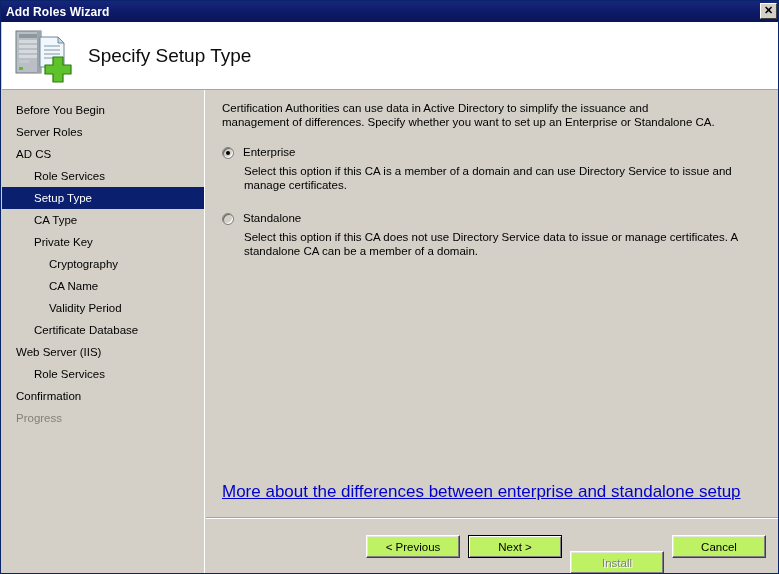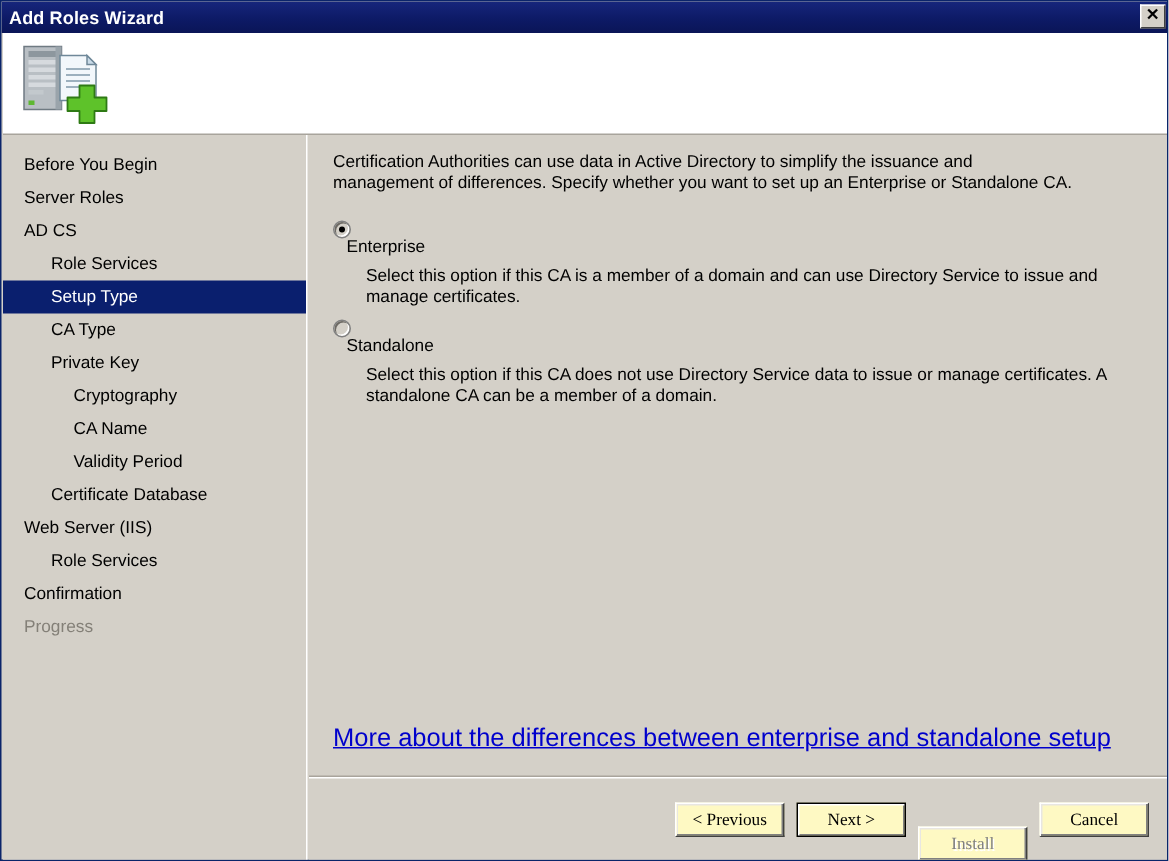--- a/index.html
+++ b/index.html
@@ -162,21 +162,20 @@
     width: 520px;
   }
   #option-enterprise { top: 56px; }
   #option-standalone { top: 122px; }
 
   .radio-row {
     position: relative;
     display: flex;
     align-items: flex-start;
     cursor: default;
-    flex-direction: column;
   }
   .radio-mark {
     width: 12px;
     height: 12px;
     border-radius: 50%;
     background: #d4d0c8;
     border: 1px solid #808080;
     box-shadow: inset 1px 1px 0 #6d6a64, inset -1px -1px 0 #ffffff;
     box-sizing: border-box;
     flex: none;
@@ -237,32 +236,32 @@
     width: 573px;
     height: 47px;
     display: flex;
     align-items: flex-start;
     justify-content: flex-end;
     padding-top: 8px;
     padding-right: 13px;
     box-sizing: border-box;
   }
   .btn {
-    width: 73px;
+    width: 94px;
     height: 23px;
     margin-left: 8px;
-    background: #fef9c3;
+    background: #bef264;
     border-top: 1px solid #ffffff;
     border-left: 1px solid #ffffff;
     border-right: 1px solid #404040;
     border-bottom: 1px solid #404040;
     box-shadow: inset -1px -1px 0 #808080, inset 1px 1px 0 #e8e6e2;
     box-sizing: border-box;
     font-size: 11.5px;
-    font-family: Liberation Serif, serif;
+    font-family: Liberation Sans, sans-serif;
     color: #000000;
     display: flex;
     align-items: center;
     justify-content: center;
     cursor: default;
     position: relative;
   }
   .btn.default {
     border: 1px solid #000000;
     box-shadow: inset 1px 1px 0 #ffffff, inset -1px -1px 0 #808080;
@@ -303,20 +302,21 @@
         <polygon points="28,10 46,10 52,16 52,40 28,40" fill="#f2f7fb" stroke="#6f8899" stroke-width="1"></polygon>
         <polygon points="46,10 46,16 52,16" fill="#c9dbe8" stroke="#6f8899" stroke-width="1"></polygon>
         <line x1="32" y1="19" x2="48" y2="19" stroke="#7f99aa" stroke-width="1"></line>
         <line x1="32" y1="23" x2="48" y2="23" stroke="#7f99aa" stroke-width="1"></line>
         <line x1="32" y1="27" x2="48" y2="27" stroke="#7f99aa" stroke-width="1"></line>
         <line x1="32" y1="31" x2="44" y2="31" stroke="#7f99aa" stroke-width="1"></line>
 
         <polygon points="33,38 41,38 41,30 51,30 51,38 59,38 59,47 51,47 51,55 41,55 41,47 33,47" fill="#5ec22a" stroke="#2e7a14" stroke-width="1.2" stroke-linejoin="round"></polygon>
       </svg>
     </div>
+    <div id="header-title">Specify Setup Type</div>
   </div>
 
   <div id="body">
 
     <div id="sidebar">
       <div class="nav-item lvl0"><span>Before You Begin</span></div>
       <div class="nav-item lvl0"><span>Server Roles</span></div>
       <div class="nav-item lvl0"><span>AD CS</span></div>
       <div class="nav-item lvl1"><span>Role Services</span></div>
       <div class="nav-item lvl1 selected"><span>Setup Type</span></div>

